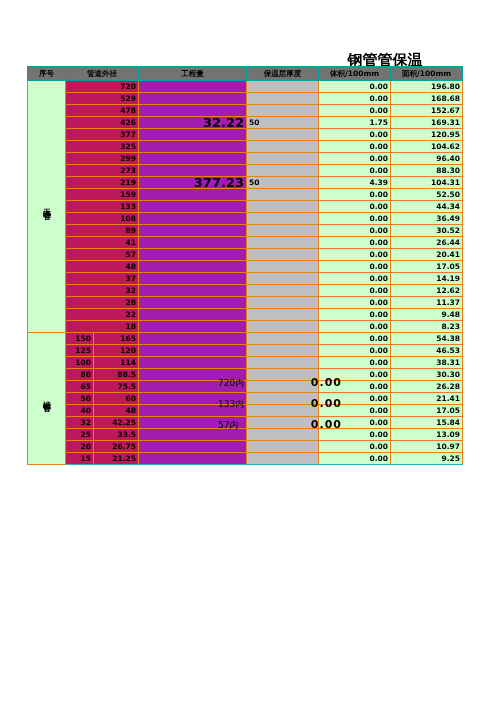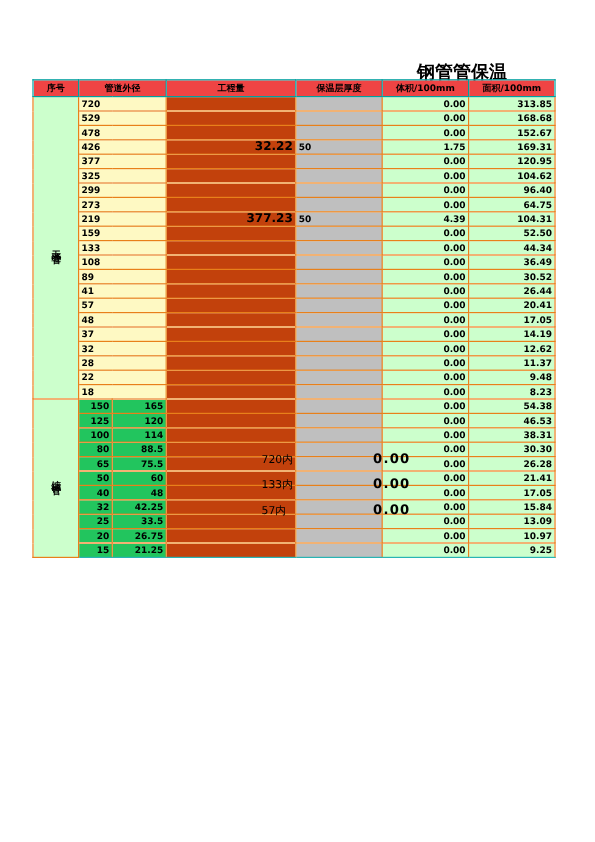--- a/index.html
+++ b/index.html
@@ -48,21 +48,21 @@
     border: 1px solid #e8801a;
     padding: 0 2px;
     height: 11px;
     line-height: 11px;
     overflow: hidden;
     white-space: nowrap;
     font-weight: bold;
   }
   
   tr.hdr th {
-    background: #ef4444;
+    background: #737373;
     border: 1px solid #00a0a0;
     text-align: center;
     font-size: 7.5px;
     height: 13px;
     line-height: 13px;
     font-family: "DejaVu Sans", sans-serif;
     font-weight: bold;
   }
   
   .c-idx   { width: 38px; }
@@ -83,33 +83,33 @@
   td.idx .vert {
     writing-mode: vertical-rl;
     text-orientation: upright;
     display: inline-block;
     font-size: 8px;
     letter-spacing: 2px;
     font-weight: bold;
     color: #000000;
   }
   td.nom, td.od {
-    background: #22c55e;
+    background: #be185d;
     text-align: right;
     font-size: 7.5px;
   }
   td.od-wide {
-    background: #fef9c3;
-    text-align: left;
+    background: #be185d;
+    text-align: right;
     font-size: 7.5px;
   }
   td.qty {
-    background: #c2410c;
+    background: #a21caf;
     text-align: right;
-    font-size: 10px;
+    font-size: 13px;
   }
   td.thk {
     background: #bfbfbf;
     text-align: left;
     font-size: 7.5px;
   }
   td.vol, td.area {
     background: #ccffcc;
     text-align: right;
     font-size: 7.5px;
@@ -175,21 +175,21 @@
         <th>面积/100mm</th>
       </tr>
     </thead>
     <tbody id="tbody">
         <tr class="grp-first">
           <td class="idx first" rowspan="21"><span class="vert">无缝管</span></td>
           <td class="od-wide" colspan="2">720</td>
           <td class="qty"></td>
           <td class="thk"></td>
           <td class="vol">0.00</td>
-          <td class="area">313.85</td>
+          <td class="area">196.80</td>
         </tr>
         <tr>
           <td class="od-wide" colspan="2">529</td>
           <td class="qty"></td>
           <td class="thk"></td>
           <td class="vol">0.00</td>
           <td class="area">168.68</td>
         </tr>
         <tr>
           <td class="od-wide" colspan="2">478</td>
@@ -224,21 +224,21 @@
           <td class="qty"></td>
           <td class="thk"></td>
           <td class="vol">0.00</td>
           <td class="area">96.40</td>
         </tr>
         <tr>
           <td class="od-wide" colspan="2">273</td>
           <td class="qty"></td>
           <td class="thk"></td>
           <td class="vol">0.00</td>
-          <td class="area">64.75</td>
+          <td class="area">88.30</td>
         </tr>
         <tr>
           <td class="od-wide" colspan="2">219</td>
           <td class="qty">377.23</td>
           <td class="thk">50</td>
           <td class="vol">4.39</td>
           <td class="area">104.31</td>
         </tr>
         <tr>
           <td class="od-wide" colspan="2">159</td>

